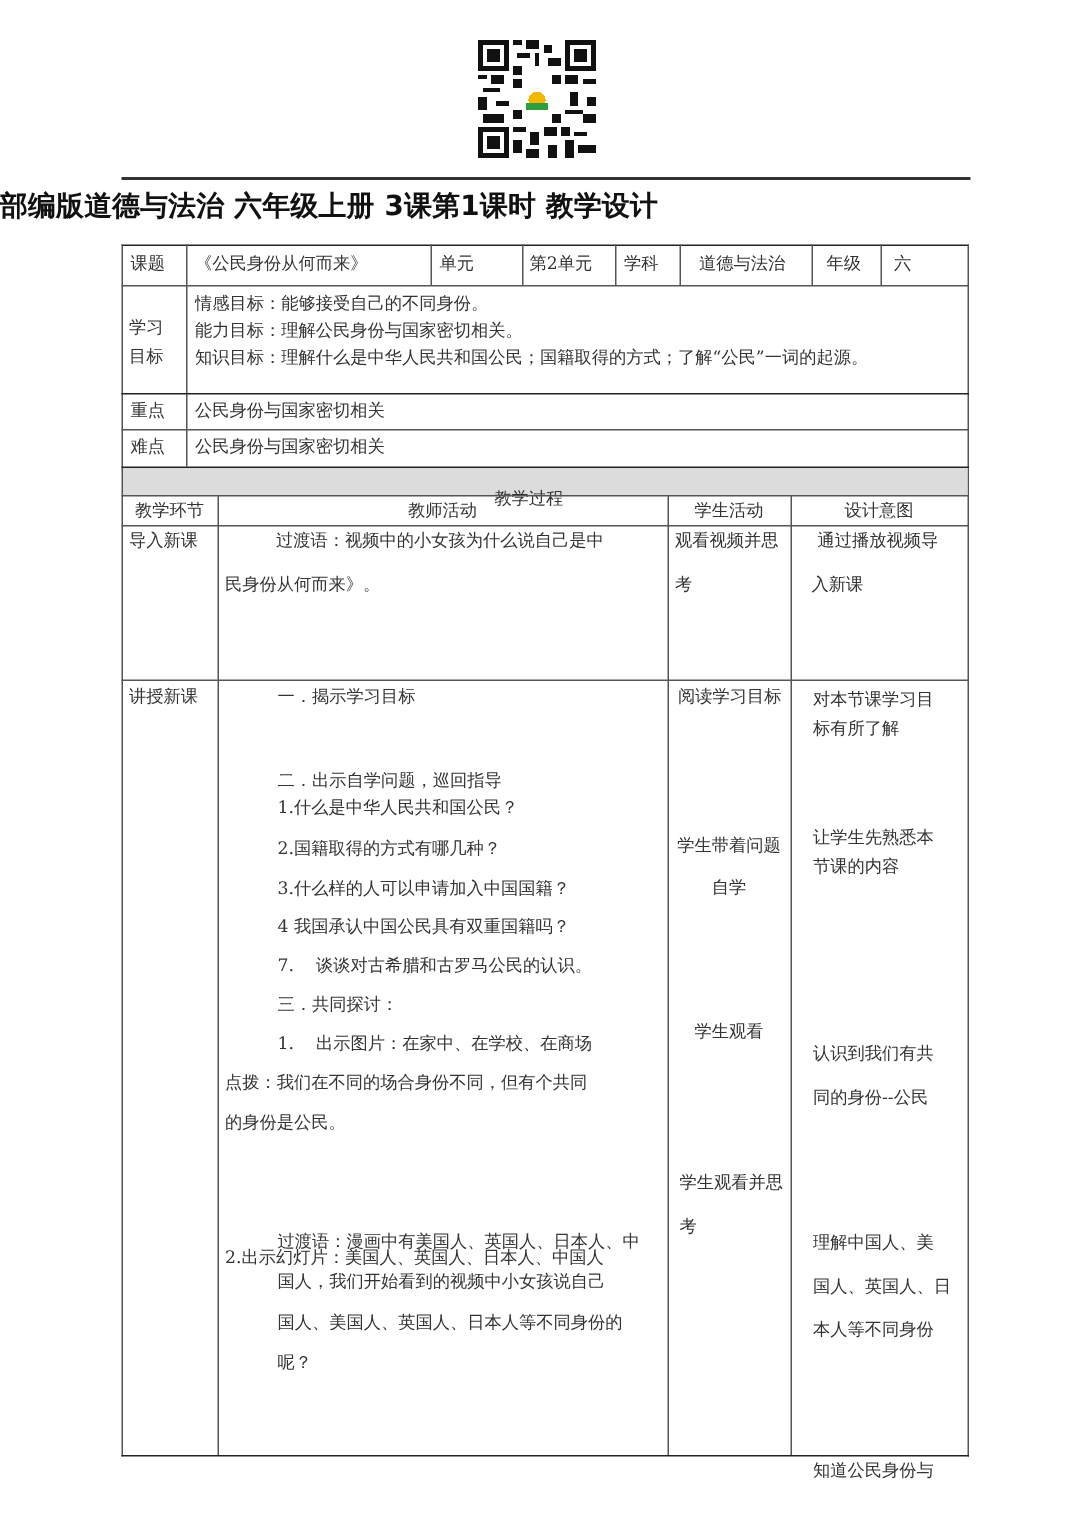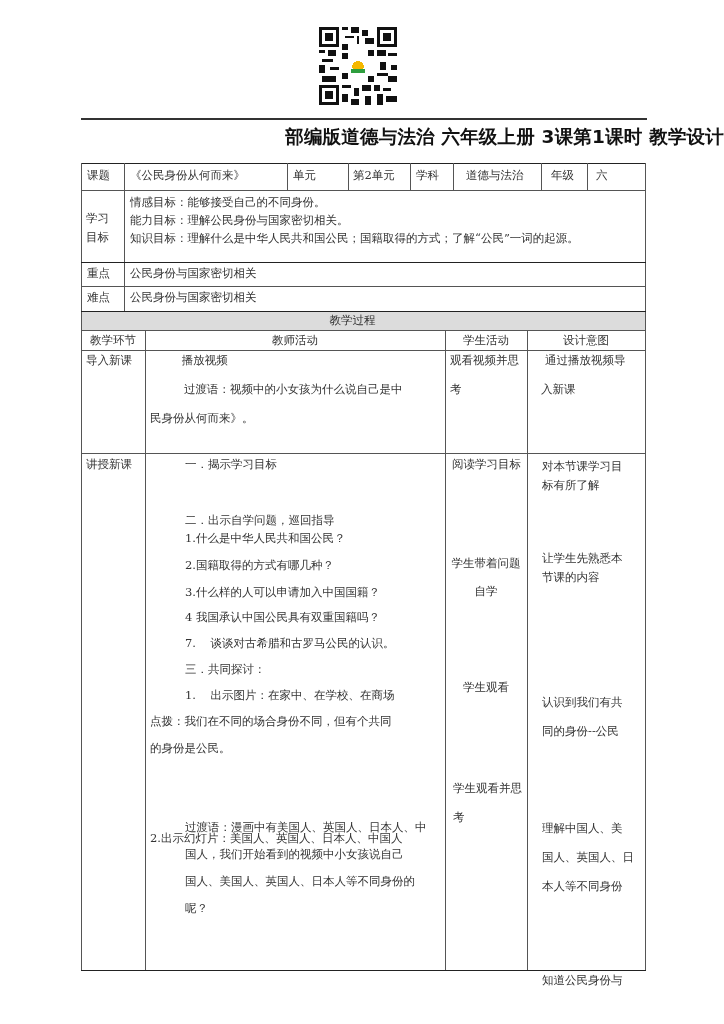--- a/index.html
+++ b/index.html
@@ -1,20 +1,20 @@
 <!DOCTYPE html>
 <html><head>
 <meta charset="utf-8">
 <style>
   html, body { margin:0; padding:0; background:#ffffff; }
   body { width:724px; height:1024px; position:relative; overflow:hidden;
          font-family: "DejaVu Serif", "Liberation Serif", serif; color:#222; }
   .qr { position:absolute; left:316px; top:24px; width:84px; height:84px; }
   .hr { position:absolute; left:81px; top:118px; width:566px; height:0; border-top:2px solid #333; }
-  .title { position:absolute; left:0; top:124px; width:724px; text-align:right;
+  .title { position:absolute; left:0; top:124px; width:724px; text-align:left;
            font-family:"DejaVu Sans", "Liberation Sans", sans-serif; font-weight:bold;
            font-size:18.5px; color:#111; letter-spacing:0.2px; }
   .cell { position:absolute; box-sizing:border-box; font-size:11.5px; line-height:15px; color:#333; }
   .vline { position:absolute; width:0; border-left:1px solid #555; }
   .hline { position:absolute; height:0; border-top:1px solid #555; }
   .thick { border-top:1.5px solid #222; }
   .shade { position:absolute; background:#dcdcdc; }
   .ctr { text-align:center; }
   .lh30 { line-height:29px; }
   .ind { text-indent:2em; }
@@ -112,36 +112,35 @@
 
 <div class="hline thick" style="left:81px; top:262px; width:565px;"></div>
 <div class="cell" style="left:87px; top:266px;">重点</div>
 <div class="cell" style="left:130px; top:266px;">公民身份与国家密切相关</div>
 <div class="hline" style="left:81px; top:286px; width:565px;"></div>
 <div class="cell" style="left:87px; top:290px;">难点</div>
 <div class="cell" style="left:130px; top:290px;">公民身份与国家密切相关</div>
 <div class="hline thick" style="left:81px; top:311px; width:565px;"></div>
 
 <div class="shade" style="left:82px; top:312px; width:563px; height:18px;"></div>
-<div class="cell ctr" style="left:81px; top:313px; width:543px;">教学过程</div>
+<div class="cell ctr" style="left:81px; top:325px; width:543px;">教学过程</div>
 <div class="hline" style="left:81px; top:330px; width:565px;"></div>
 
 <div class="vline" style="left:145px; top:330px; height:640px;"></div>
 <div class="vline" style="left:445px; top:330px; height:640px;"></div>
 <div class="vline" style="left:527px; top:330px; height:640px;"></div>
 
 <div class="cell ctr" style="left:81px; top:333px; width:64px;">教学环节</div>
 <div class="cell ctr" style="left:145px; top:333px; width:300px;">教师活动</div>
 <div class="cell ctr" style="left:445px; top:333px; width:82px;">学生活动</div>
 <div class="cell ctr" style="left:527px; top:333px; width:118px;">设计意图</div>
 <div class="hline" style="left:81px; top:350px; width:565px;"></div>
 
 <div class="cell" style="left:86px; top:353px;">导入新课</div>
 <div class="cell lh30" style="left:161px; top:346px; width:282px;">
-  <div class="ind" style="text-indent:1.8em;">播放视频</div>
   <div class="ind">过渡语：视频中的小女孩为什么说自己是中</div>
   <div style="margin-left:-11px;">民身份从何而来》。</div>
 </div>
 <div class="cell lh30" style="left:450px; top:346px;">
   <div>观看视频并思</div>
   <div>考</div>
 </div>
 <div class="cell lh30" style="left:545px; top:346px;">
   <div>通过播放视频导</div>
   <div style="margin-left:-4px;">入新课</div>

